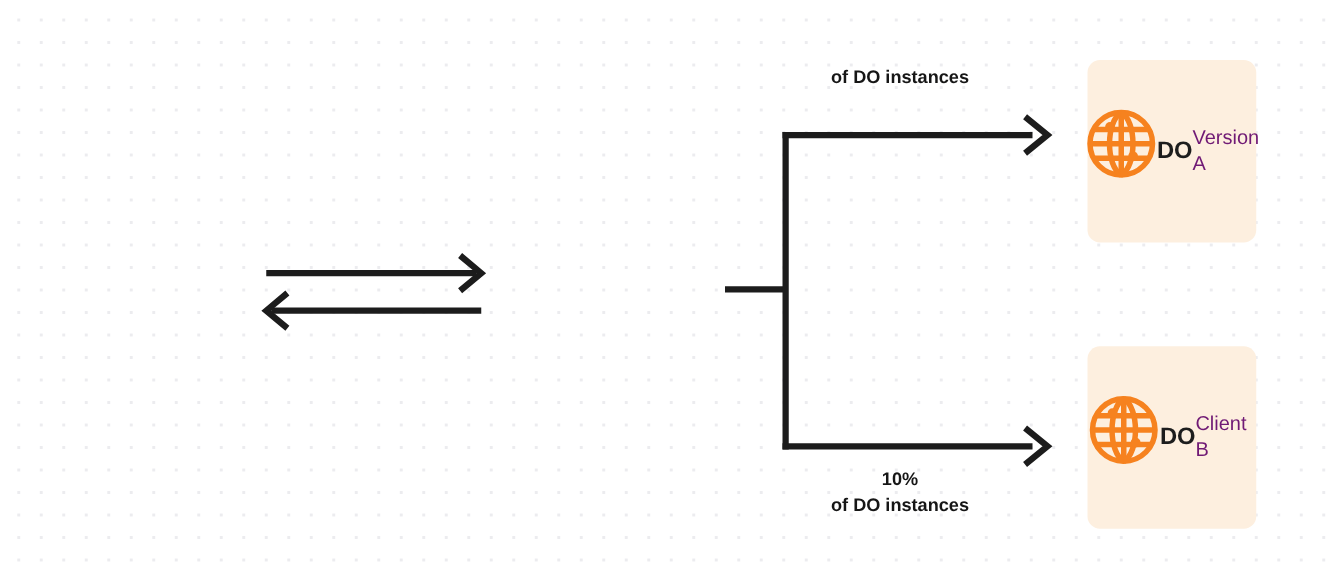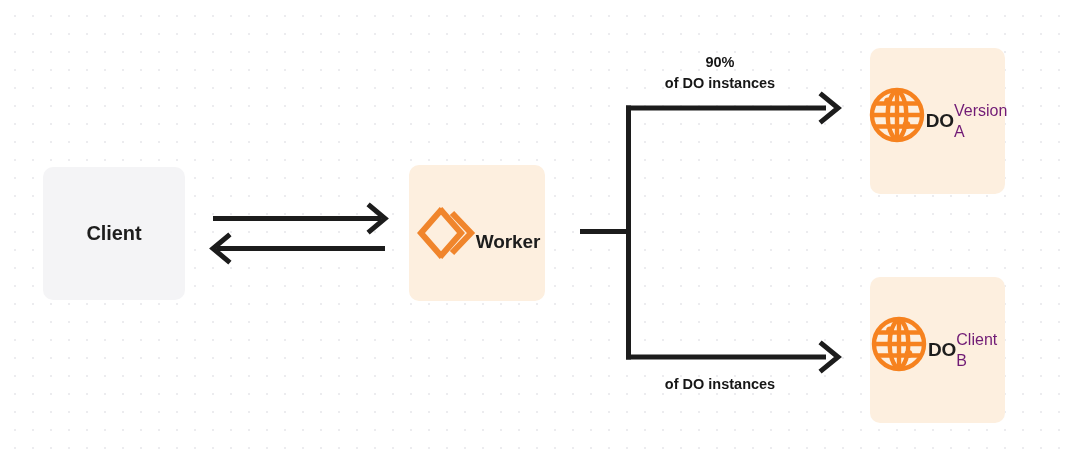--- a/index.html
+++ b/index.html
@@ -150,37 +150,21 @@
       <line x1="626" y1="108" x2="826" y2="108" stroke="#1c1c1c" stroke-width="5" stroke-linecap="butt"></line>
       <polyline points="822,95 838,108 822,121" fill="none" stroke="#1c1c1c" stroke-width="5" stroke-linecap="square" stroke-linejoin="miter"></polyline>
     </g>
 
     <g>
       <line x1="626" y1="357" x2="826" y2="357" stroke="#1c1c1c" stroke-width="5" stroke-linecap="butt"></line>
       <polyline points="822,344 838,357 822,370" fill="none" stroke="#1c1c1c" stroke-width="5" stroke-linecap="square" stroke-linejoin="miter"></polyline>
     </g>
   </svg>
 
-  <div class="node client">
-    <span class="node-title">Client</span>
-  </div>
-
-  <div class="node worker">
-    <span class="icon-wrap">
-      <svg width="62" height="62" viewBox="0 0 62 62" aria-hidden="true">
-
-        <polyline points="28,7 7,31 28,55" fill="none" stroke="#f0852c" stroke-width="6" stroke-linecap="butt" stroke-linejoin="miter"></polyline>
-
-        <polyline points="26,7 47,31 26,55" fill="none" stroke="#f0852c" stroke-width="6" stroke-linecap="butt" stroke-linejoin="miter"></polyline>
-
-        <polyline points="38,11 57,31 38,51" fill="none" stroke="#f0852c" stroke-width="6" stroke-linecap="butt" stroke-linejoin="miter"></polyline>
-      </svg>
-    </span>
-    <span class="node-title">Worker</span>
-  </div>
+
 
   <div class="node do-a">
     <span class="icon-wrap">
       <svg width="58" height="58" viewBox="0 0 58 58" aria-hidden="true">
         <g fill="none" stroke="#f6821f" stroke-width="4.4">
           <circle cx="29" cy="29" r="25"></circle>
           <line x1="29" y1="4" x2="29" y2="54"></line>
           <line x1="7" y1="17.5" x2="51" y2="17.5"></line>
           <line x1="4.6" y1="29" x2="53.4" y2="29"></line>
           <line x1="7" y1="40.5" x2="51" y2="40.5"></line>
@@ -209,21 +193,21 @@
         </g>
         <circle cx="20" cy="15.5" r="3.9" fill="#f6821f"></circle>
         <circle cx="38.5" cy="39" r="3.9" fill="#f6821f"></circle>
       </svg>
     </span>
     <span class="node-title">DO</span>
     <span class="node-subtitle">Client B</span>
   </div>
 
   <div class="edge-label top">
-    <span class="pct">90%</span>
     <span class="sub">of DO instances</span>
   </div>
 
   <div class="edge-label bottom">
+    <span class="pct">10%</span>
     <span class="sub">of DO instances</span>
   </div>
 
 </div>
 
 </body></html>

